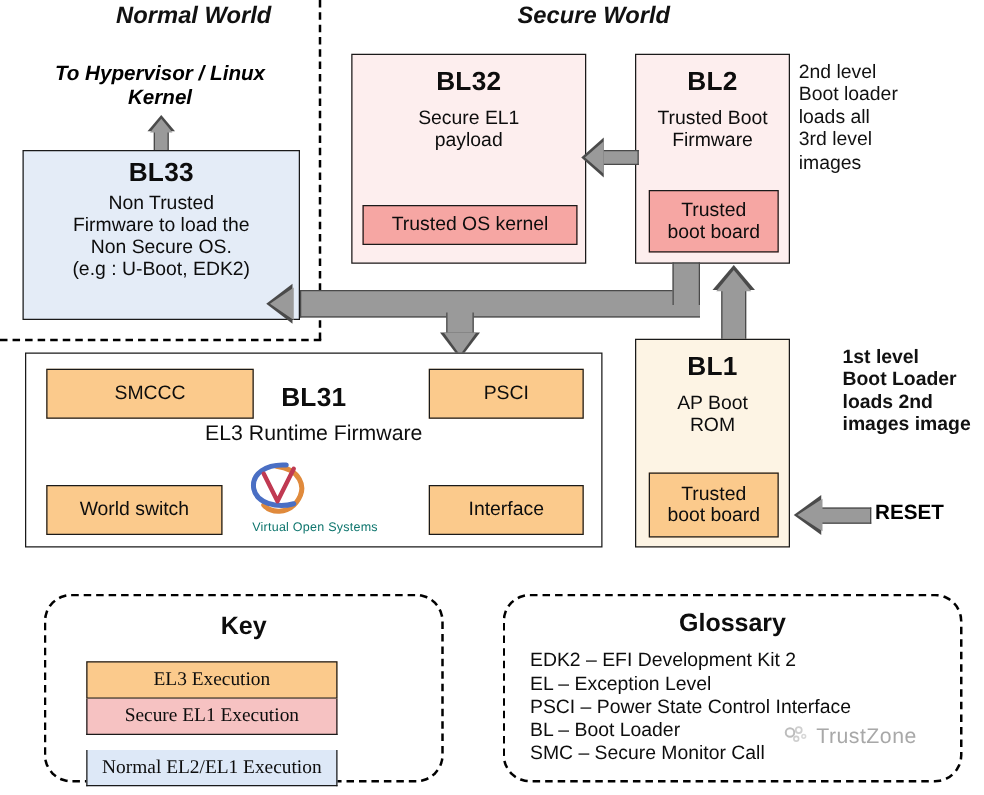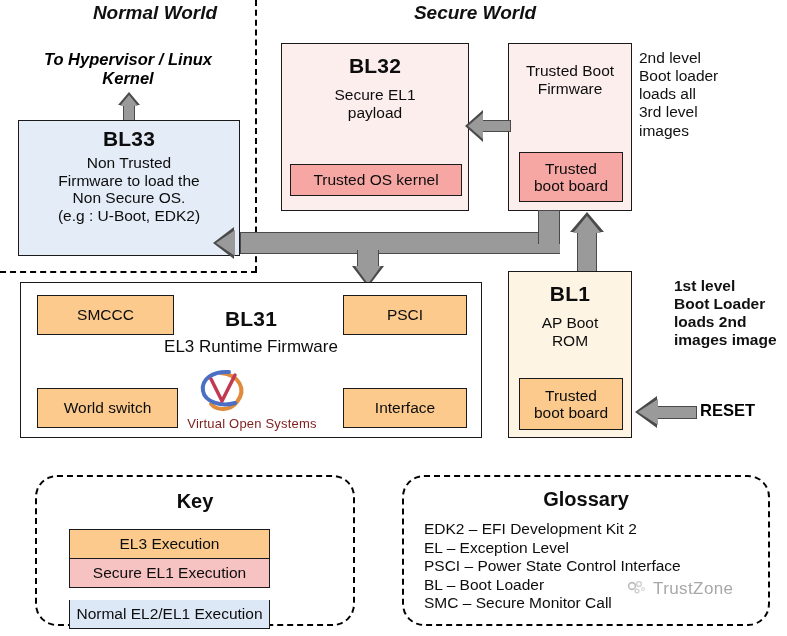--- a/index.html
+++ b/index.html
@@ -45,21 +45,21 @@
   
   .panel{border:2.5px dashed #000;border-radius:22px;background:#fff;}
   .panel-title{font-weight:bold;font-size:20px;text-align:center;}
   .gl-line{font-size:15.5px;line-height:1.2;white-space:nowrap;}
 
   .key-row{border:1.5px solid #1a1a1a;font-size:15.5px;text-align:center;
            display:flex;align-items:center;justify-content:center;}
 
   
   .wm{color:#a8a8a8;font-size:17px;letter-spacing:.4px;}
-  .vos-text{font-size:13px;color:#7f1d1d;letter-spacing:.2px;white-space:nowrap;}
+  .vos-text{font-size:10px;color:#0f766e;letter-spacing:.2px;white-space:nowrap;}
 </style>
 </head>
 <body>
 
 <div class="abs world-title" style="left:60px;top:2px;width:190px;">Normal World</div>
 <div class="abs world-title" style="left:375px;top:2px;width:200px;">Secure World</div>
 
 <div class="abs div-v" style="left:255px;top:0px;height:272px;"></div>
 <div class="abs div-h" style="left:0px;top:271px;width:257px;"></div>
 
@@ -87,20 +87,21 @@
 <div class="abs box c-sec-light" style="left:281px;top:43px;width:188px;height:168px;padding-top:10px;">
   <div class="box-title">BL32</div>
   <div class="box-sub" style="margin-top:8px;">
     <div>Secure EL1</div>
     <div>payload</div>
   </div>
   <div class="inner c-sec-strong abs" style="left:8px;top:120px;width:172px;height:32px;">Trusted OS kernel</div>
 </div>
 
 <div class="abs box c-sec-light" style="left:508px;top:43px;width:124px;height:168px;padding-top:10px;">
+  <div class="box-title">BL2</div>
   <div class="box-sub" style="margin-top:8px;">
     <div>Trusted Boot</div>
     <div>Firmware</div>
   </div>
   <div class="inner c-sec-strong abs" style="left:10px;top:108px;width:104px;height:50px;flex-direction:column;">
     <span>Trusted</span>
     <span>boot board</span>
   </div>
 </div>
 
@@ -136,21 +137,21 @@
 <div class="abs" style="left:570px;top:212px;width:34px;height:72px;">
   <div class="abs arw" style="left:7px;top:16px;width:20px;height:56px;border-top:none;"></div>
   <div class="abs" style="left:0;top:0;width:0;height:0;border-left:17px solid transparent;border-right:17px solid transparent;border-bottom:20px solid #4a4a4a;"></div>
   <div class="abs" style="left:3px;top:4px;width:0;height:0;border-left:14px solid transparent;border-right:14px solid transparent;border-bottom:17px solid #9a9a9a;"></div>
 </div>
 
 <div class="abs box" style="left:20px;top:282px;width:462px;height:156px;background:#ffffff;">
   <div class="abs box-title" style="left:0;top:24px;width:100%;">BL31</div>
   <div class="abs box-sub" style="left:0;top:54px;width:100%;font-size:17px;">EL3 Runtime Firmware</div>
 
-  <div class="abs inner c-el3-strong" style="left:16px;top:12px;width:137px;height:40px;">SMCCC</div>
+  <div class="abs inner c-el3-strong" style="left:16px;top:12px;width:166px;height:40px;">SMCCC</div>
   <div class="abs inner c-el3-strong" style="left:322px;top:12px;width:124px;height:40px;">PSCI</div>
   <div class="abs inner c-el3-strong" style="left:16px;top:105px;width:141px;height:40px;">World switch</div>
   <div class="abs inner c-el3-strong" style="left:322px;top:105px;width:124px;height:40px;">Interface</div>
 
   <div class="abs" style="left:156px;top:86px;width:150px;height:62px;">
     <svg width="150" height="46" viewBox="0 0 150 46">
       <path d="M44 4 C62 6, 70 20, 60 33 C53 42, 40 42, 34 35" fill="none" stroke="#e08a3c" stroke-width="4" stroke-linecap="round"></path>
       <path d="M52 3 C36 2, 24 10, 26 22 C28 33, 44 38, 58 34" fill="none" stroke="#4a6fc4" stroke-width="4" stroke-linecap="round"></path>
       <path d="M34 10 L45 32 L58 6" fill="none" stroke="#c03a52" stroke-width="3.5" stroke-linecap="round" stroke-linejoin="round"></path>
     </svg>
@@ -179,21 +180,21 @@
 
 <div class="abs" style="left:635px;top:396px;width:62px;height:32px;">
   <div class="abs arw" style="left:20px;top:10px;width:42px;height:13px;border-left:none;"></div>
   <div class="abs" style="left:0;top:0;width:0;height:0;border-top:16px solid transparent;border-bottom:16px solid transparent;border-right:22px solid #4a4a4a;"></div>
   <div class="abs" style="left:3px;top:3px;width:0;height:0;border-top:13px solid transparent;border-bottom:13px solid transparent;border-right:20px solid #9a9a9a;"></div>
 </div>
 <div class="abs reset-label" style="left:700px;top:401px;">RESET</div>
 
 <div class="abs panel" style="left:35px;top:475px;width:320px;height:151px;">
   <div class="panel-title" style="margin-top:13px;">Key</div>
-  <div class="abs" style="left:32px;top:52px;width:201px;">
+  <div class="abs" style="left:32px;top:52px;width:201px;font-family:Liberation Serif, serif;">
     <div class="key-row" style="height:28px;background:#fbca8c;">EL3 Execution</div>
     <div class="key-row" style="height:28px;background:#f6c2c2;border-top:none;">Secure EL1 Execution</div>
     <div class="key-row" style="height:28px;background:#dde8f7;border-top:none;margin-top:12px;">Normal EL2/EL1 Execution</div>
   </div>
 </div>
 
 <div class="abs panel" style="left:402px;top:475px;width:368px;height:151px;">
   <div class="panel-title" style="margin-top:11px;">Glossary</div>
   <div class="abs" style="left:20px;top:43px;width:344px;">
     <div class="gl-line">EDK2 – EFI Development Kit 2</div>

